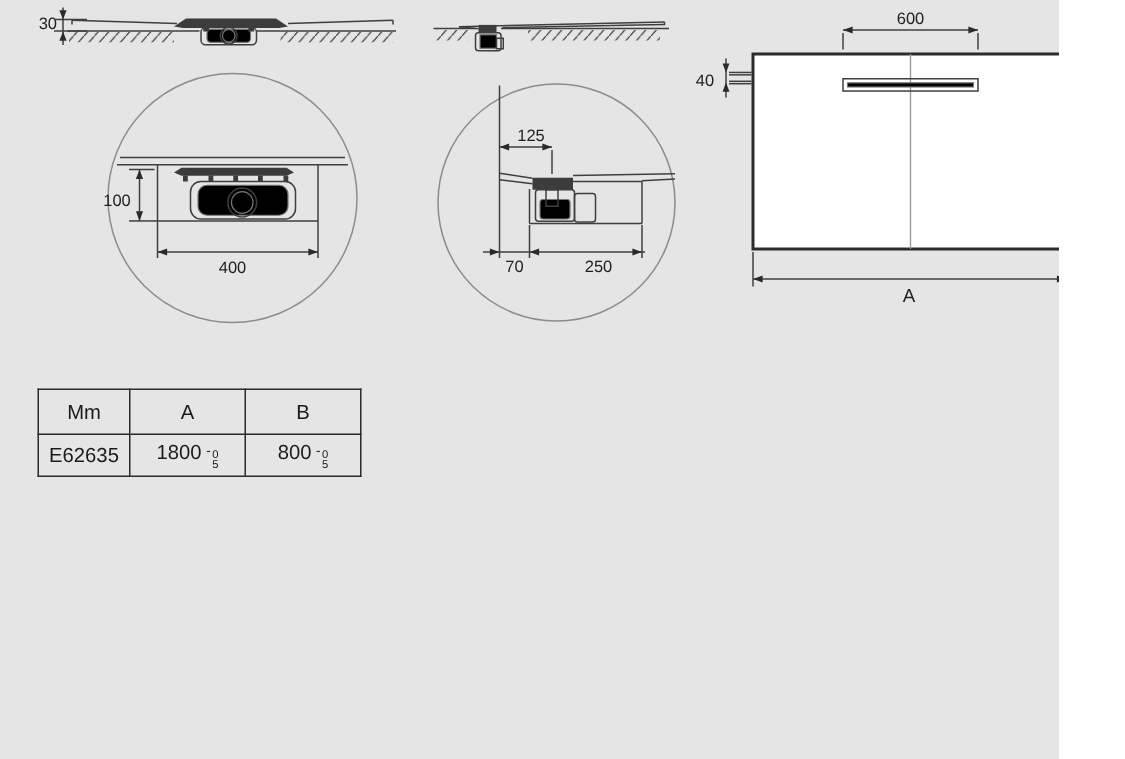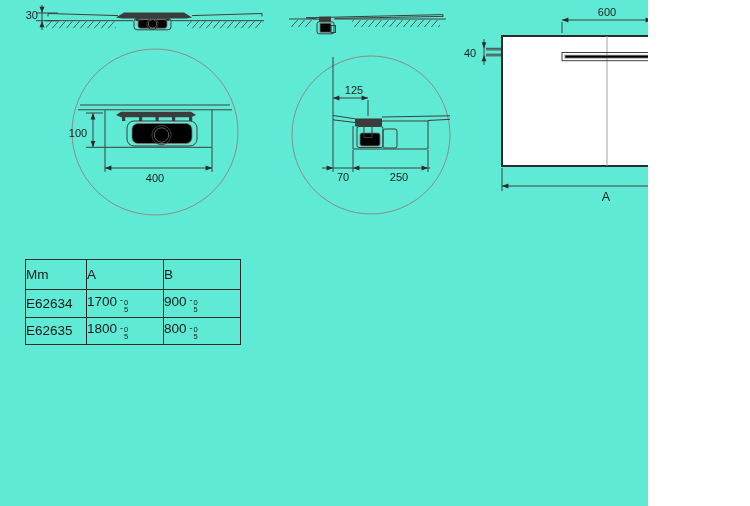--- a/index.html
+++ b/index.html
@@ -1,33 +1,33 @@
 <!DOCTYPE html>
 <html><head>
 <meta charset="utf-8">
 <style>
   html,body{margin:0;padding:0;background:#fff;}
-  .page{position:relative;width:648px;height:506px;background:#5eead4;overflow:hidden;
+  .page{position:relative;width:706px;height:506px;background:#e5e5e5;overflow:hidden;
         font-family:"Liberation Sans",sans-serif;color:#1f1f1f;}
   .abs{position:absolute;}
   svg{display:block;overflow:visible;}
   svg line, svg path, svg rect.stroked, svg circle.stroked, svg polyline{
     stroke:#3f3f3f;stroke-width:1;fill:none;}
   svg text{font-family:"Liberation Sans",sans-serif;font-size:11px;fill:#1f1f1f;}
   .arrow{fill:#2a2a2a;stroke:none;}
   .thin{stroke:#777;stroke-width:.8;}
   .dark{fill:#3c3c3c;stroke:none;}
   .circle-outline{stroke:#8c8c8c;stroke-width:1;fill:none;}
   .heavy{stroke:#2c2c2c;stroke-width:2;fill:#fff;}
   .centerline{stroke:#999;stroke-width:.9;}
   .whitefill{fill:#fff;}
   .biglabel{font-size:12.5px;}
   
   table.size{border-collapse:collapse;table-layout:fixed;}
-  table.size td,table.size th{border:1.5px solid #2a2a2a;padding:0;text-align:left;
+  table.size td,table.size th{border:1.5px solid #2a2a2a;padding:0;text-align:center;
       vertical-align:middle;font-size:13.5px;font-weight:400;color:#1b1b1b;height:26.5px;}
   table.size th{height:29px;}
   th.unit{border-top:none;border-left:none;border-bottom:1.5px solid #2a2a2a;}
   col.c1{width:61px;}col.c2{width:77px;}col.c3{width:77px;}
   .tminus{font-size:9px;vertical-align:2.5px;margin-left:3px;}
   .tstack{display:inline-flex;flex-direction:column;align-items:center;
       font-size:7.5px;line-height:7px;vertical-align:1px;margin-left:1px;}
 </style>
 </head>
 <body>
@@ -209,31 +209,20 @@
         <th>A</th>
         <th>B</th>
       </tr>
     </thead>
     <tbody>
 
 
 
 
 
-    <tr>
-      <td>E62634</td>
-      <td><span>1700</span><span class="tminus">-</span><span class="tstack">
-              <span>0</span>
-              <span>5</span>
-            </span></td>
-      <td><span>900</span><span class="tminus">-</span><span class="tstack">
-              <span>0</span>
-              <span>5</span>
-            </span></td>
-    </tr>
 
     <tr>
       <td>E62635</td>
       <td><span>1800</span><span class="tminus">-</span><span class="tstack">
               <span>0</span>
               <span>5</span>
             </span></td>
       <td><span>800</span><span class="tminus">-</span><span class="tstack">
               <span>0</span>
               <span>5</span>

